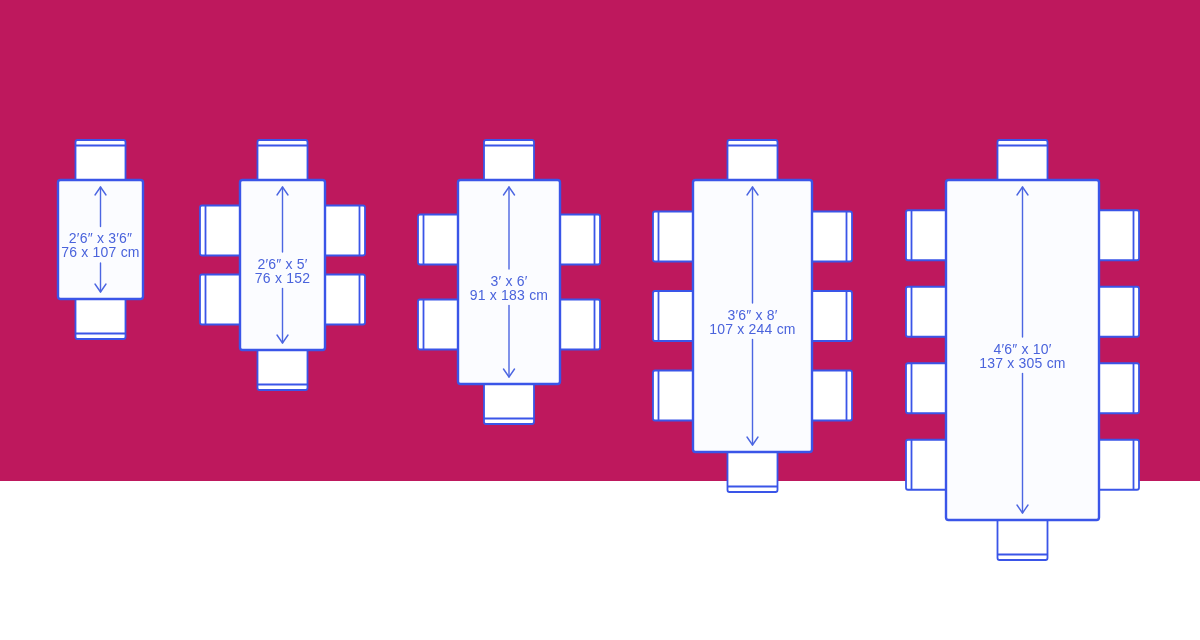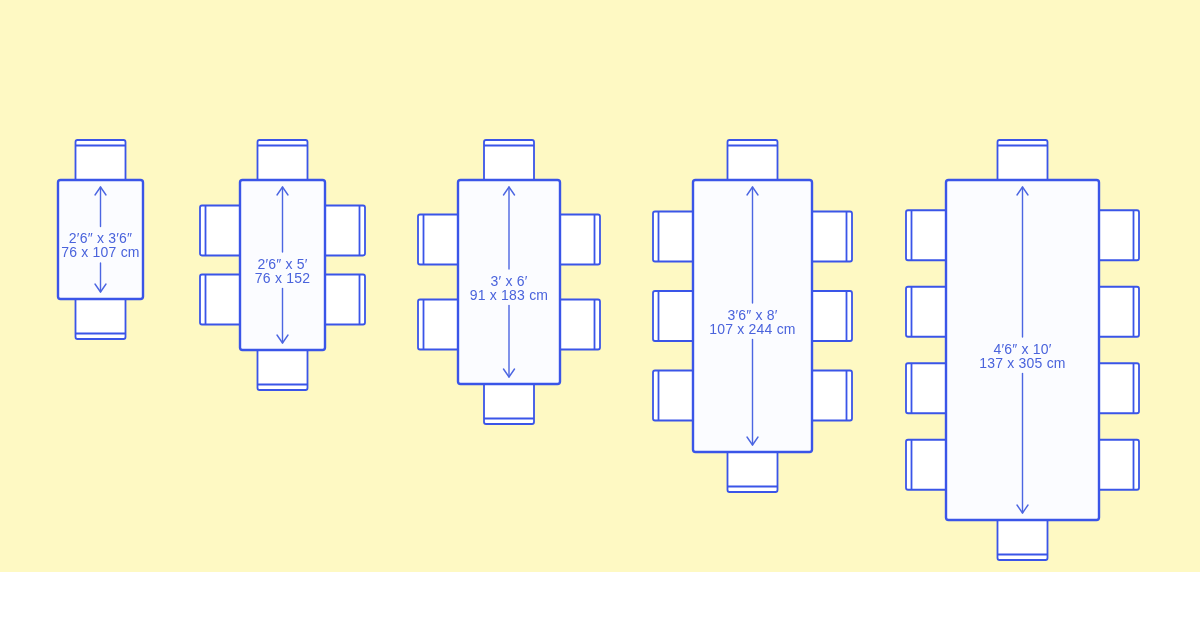--- a/index.html
+++ b/index.html
@@ -7,22 +7,22 @@
     padding: 0;
     background: #ffffff;
     width: 1200px;
     height: 640px;
     overflow: hidden;
     font-family: "Liberation Sans", sans-serif;
   }
   .canvas {
     position: relative;
     width: 1200px;
-    height: 572px;
-    background: #fef9c3;
+    height: 481px;
+    background: #be185d;
   }
   svg text {
     font-family: "Liberation Sans", sans-serif;
     font-size: 14px;
     letter-spacing: 0.2px;
     text-anchor: middle;
   }
 </style>
 </head>
 <body>

